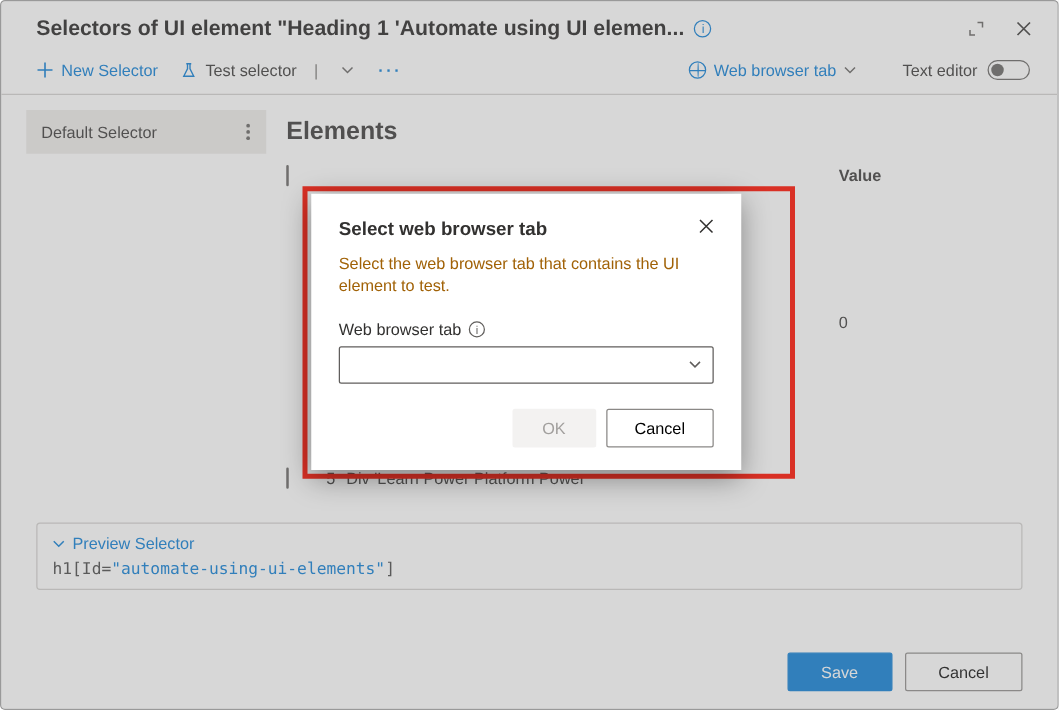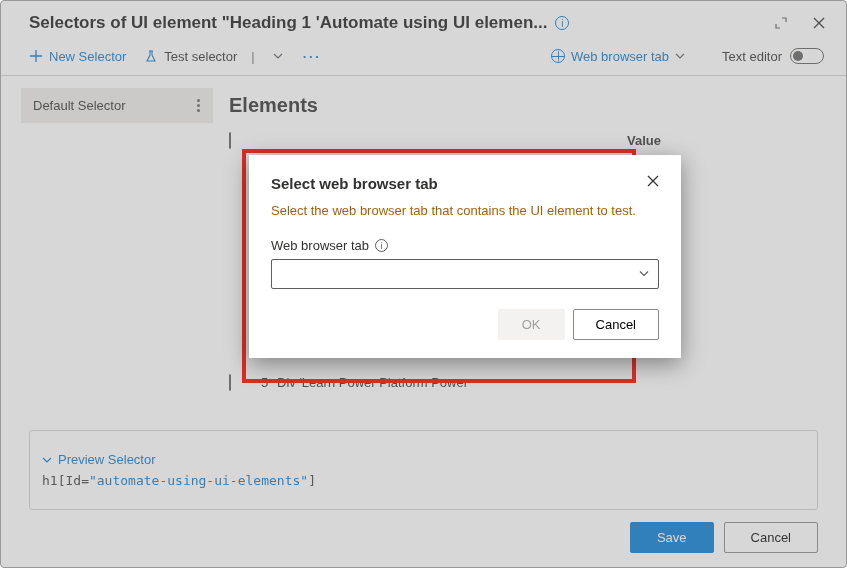--- a/index.html
+++ b/index.html
@@ -156,35 +156,35 @@
     }
     .table-head {
       display: flex;
       padding: 0 8px 8px 8px;
       color: #323130;
       font-weight: 600;
     }
     .tcol-chk { width: 28px; }
     .tcol-num { width: 20px; }
     .tcol-name { width: 350px; }
-    .tcol-val { flex: 1; }
+    .tcol-val { flex: 1; margin-left: 44px; }
     .table-row {
       display: flex;
       padding: 4px 8px;
       align-items: flex-start;
     }
     .chkbox {
       width: 14px; height: 14px; border: 1px solid #605e5c;
       border-radius: 2px;
     }
     .preview-box {
-      margin: 24px 28px;
+      margin: 12px 28px;
       border: 1px solid #d2d0ce;
       border-radius: 3px;
-      padding: 21px 12px;
+      padding: 8px 12px;
     }
     .preview-head {
       color: #0078d4;
       font-size: 13px;
       display: flex;
       align-items: center;
       gap: 6px;
       margin-bottom: 6px;
     }
     .selector-text {
@@ -211,21 +211,21 @@
     .btn.primary {
       background: #0078d4;
       color: #fff;
       border-color: #0078d4;
     }
     
     .modal {
       position: absolute;
       left: 248px;
       top: 154px;
-      width: 432px;
+      width: 344px;
       background: #fff;
       box-shadow: 0 6px 22px rgba(0,0,0,0.4);
       z-index: 20;
       padding: 20px 22px 18px 22px;
     }
     .modal-hl {
       position: absolute;
       left: 241px;
       top: 148px;
       width: 394px;

